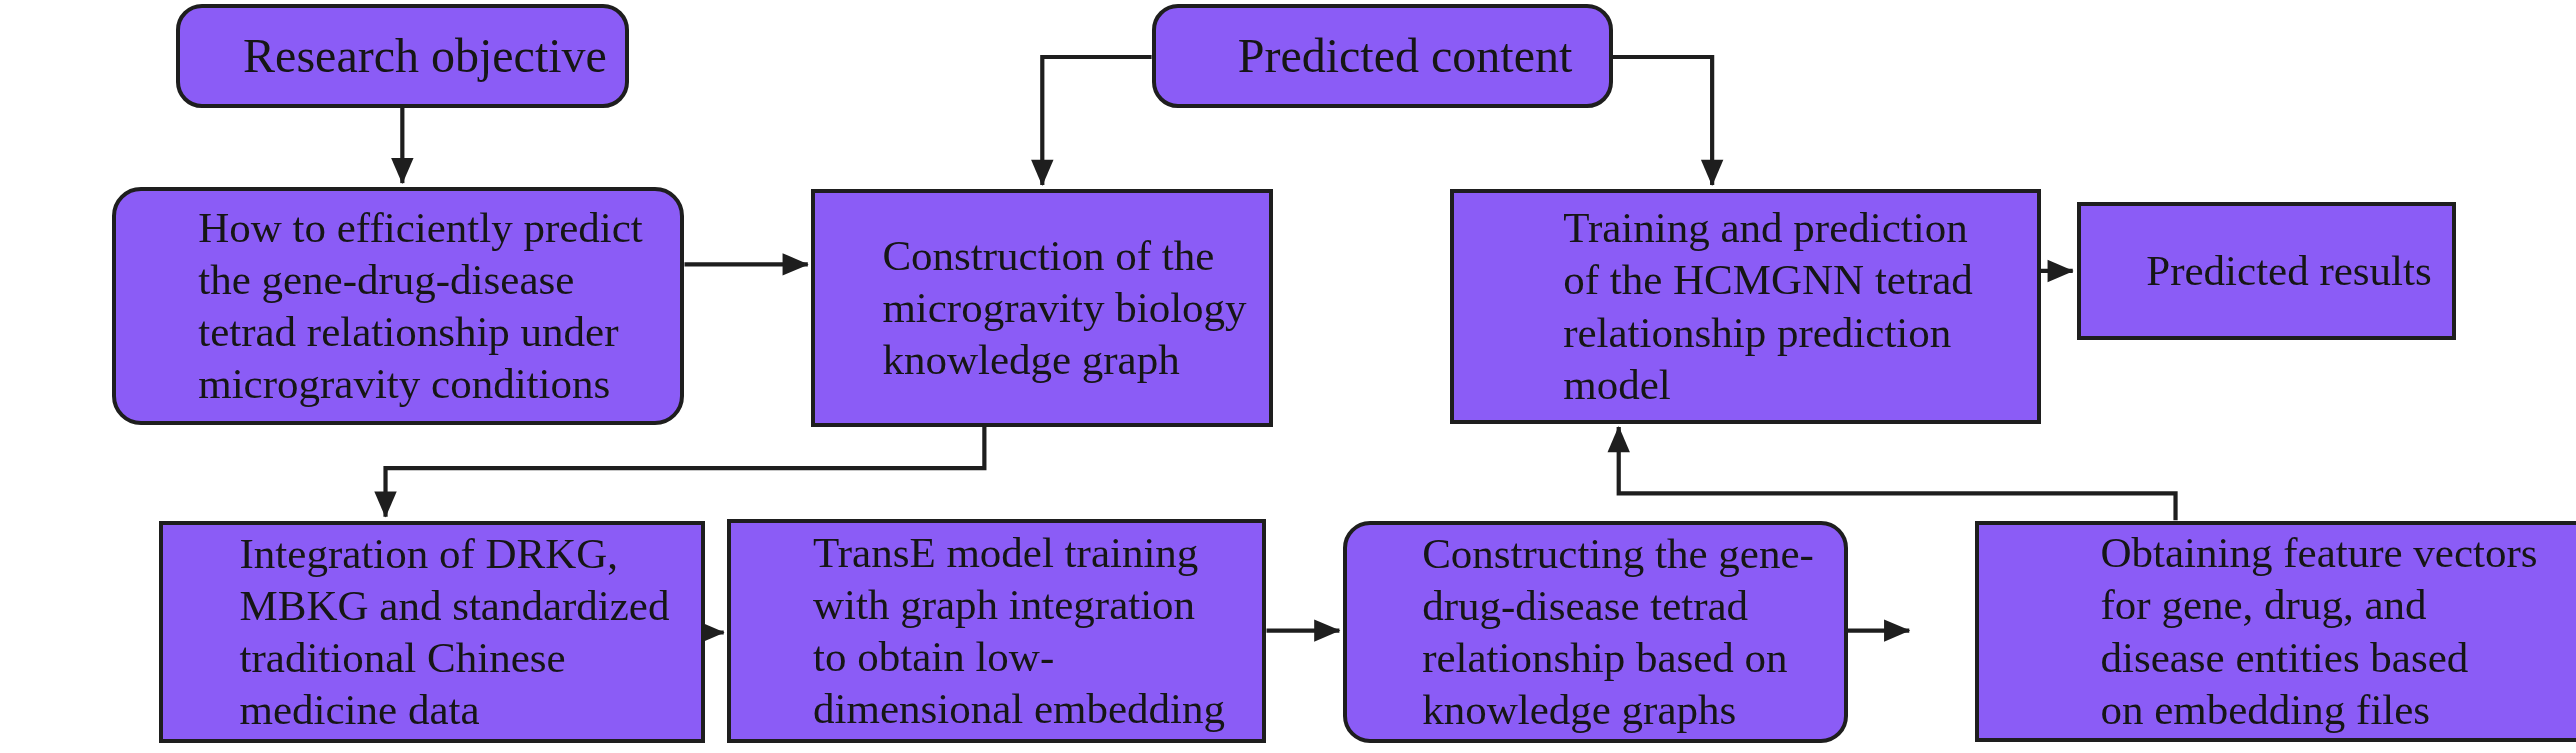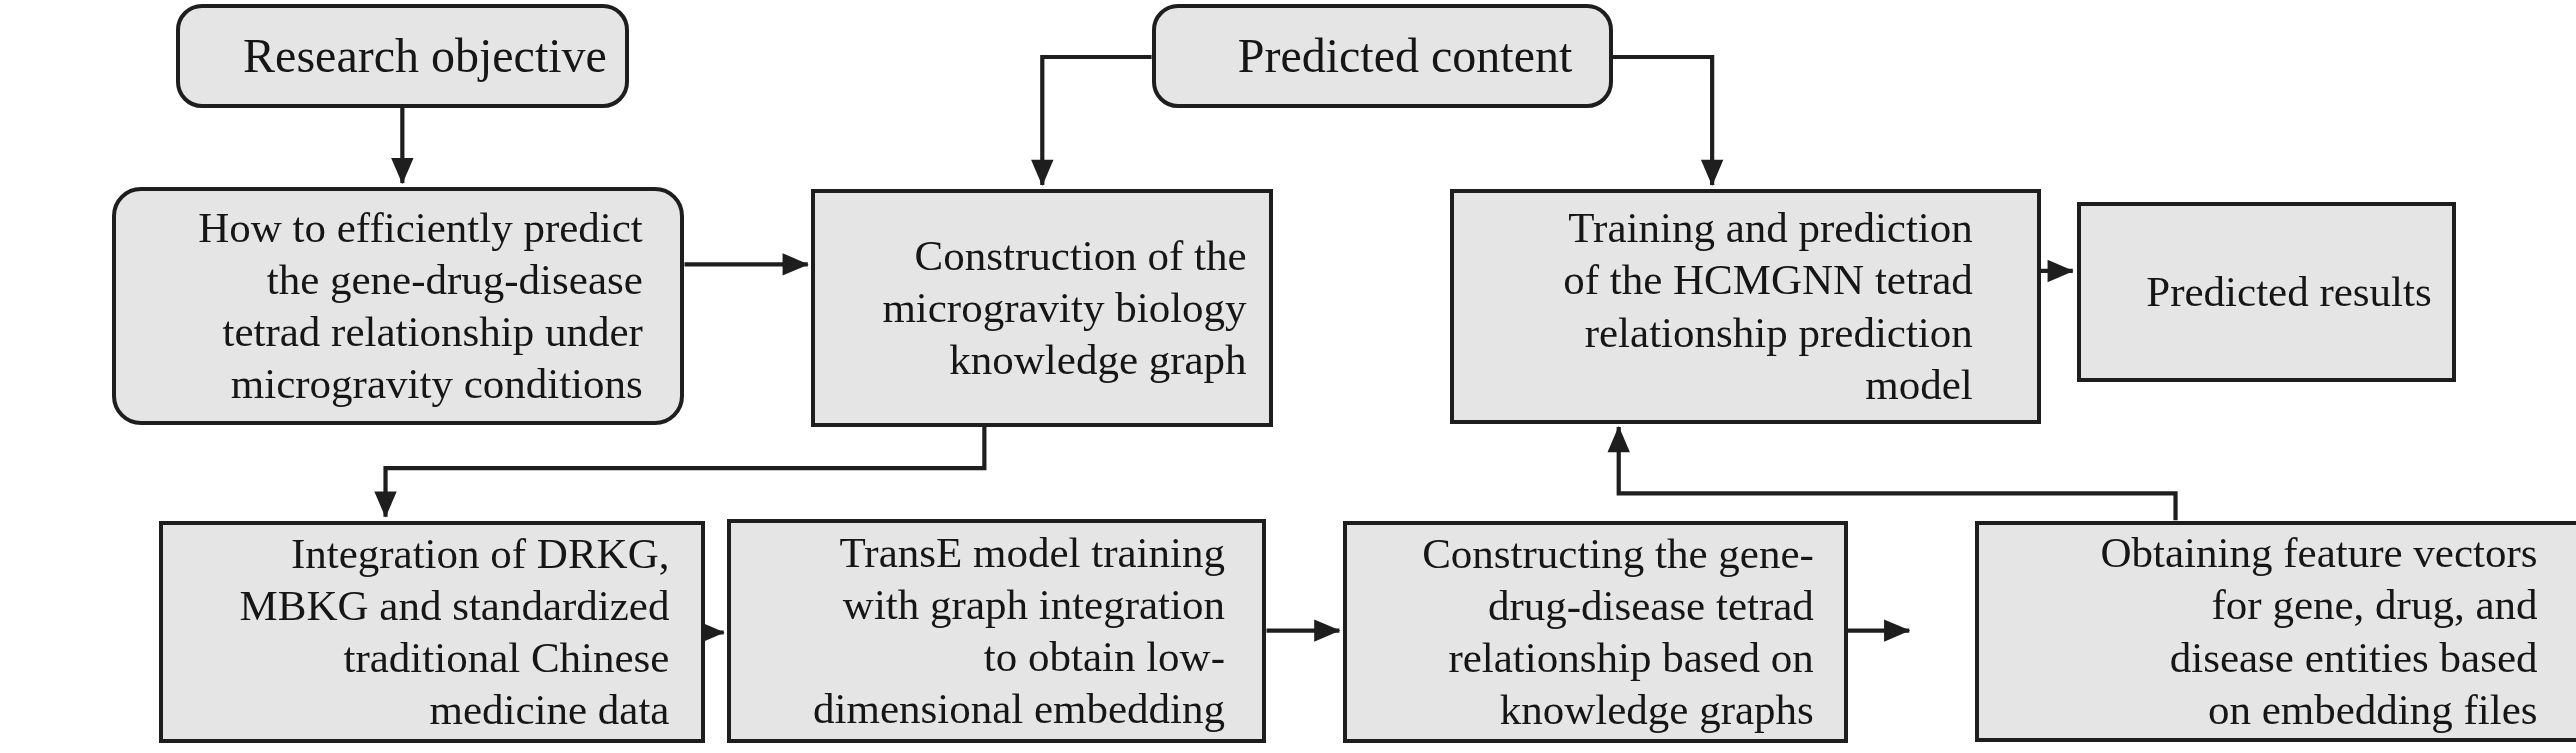--- a/index.html
+++ b/index.html
@@ -21,47 +21,47 @@
     left: 0;
     top: 0;
     width: 2576px;
     height: 753px;
     z-index: 1;
   }
   .node {
     position: absolute;
     box-sizing: border-box;
     border: 4.7px solid #1e1e1e;
-    background: #e5e5e5;
+    background: #8b5cf6;
     display: flex;
     align-items: center;
     justify-content: center;
-    text-align: right;
+    text-align: left;
     white-space: pre-line;
     z-index: 2;
     line-height: 1.21;
     padding-left: 45px;
   }
   .node.rounded {
     border-radius: 26px;
     font-size: 48px;
   }
   .node.rect {
     font-size: 43px;
   }
   
   #n-research-objective { left: 176px;  top: 3.7px;   width: 453px; height: 104px; }
   #n-research-content   { left: 1152px; top: 3.7px;   width: 461px; height: 104px; }
   #n-how                { left: 112px;  top: 187px; width: 572px; height: 238px; border-radius: 29px; }
   #n-construction       { left: 811px;  top: 189px; width: 462px; height: 238px; font-family: Liberation Serif, serif; }
   #n-training           { left: 1450px; top: 189px; width: 591px; height: 235px; }
-  #n-predicted          { left: 2077px; top: 202px; width: 379px; height: 180px; }
+  #n-predicted          { left: 2077px; top: 202px; width: 379px; height: 138px; }
   #n-integration        { left: 111px;  top: 521px; width: 546px; height: 222px; margin-left: 48px; }
   #n-transe             { left: 727px;  top: 519px; width: 539px; height: 224px; }
-  #n-constructing       { left: 1343px; top: 521px; width: 505px; height: 222px; }
+  #n-constructing       { left: 1343px; top: 521px; width: 505px; height: 222px; border-radius: 27px; }
   #n-obtaining          { left: 1975px; top: 521px; width: 643px; height: 221px; }
 </style>
 </head>
 <body>
 
 <div class="canvas">
 
   <svg class="connector-layer" viewBox="0 0 2756 806" xmlns="http://www.w3.org/2000/svg">
     <defs>
       <marker id="ah" markerWidth="32" markerHeight="28" refX="28" refY="13" orient="auto" markerUnits="userSpaceOnUse">

